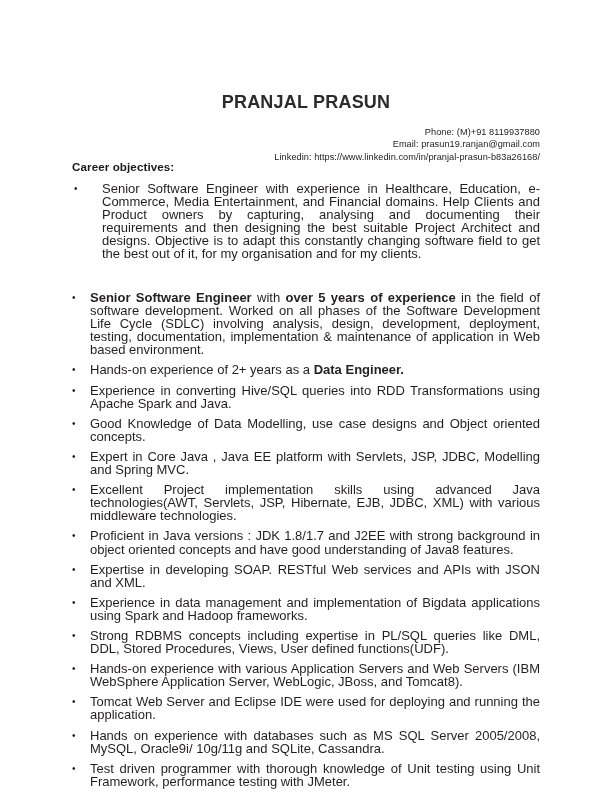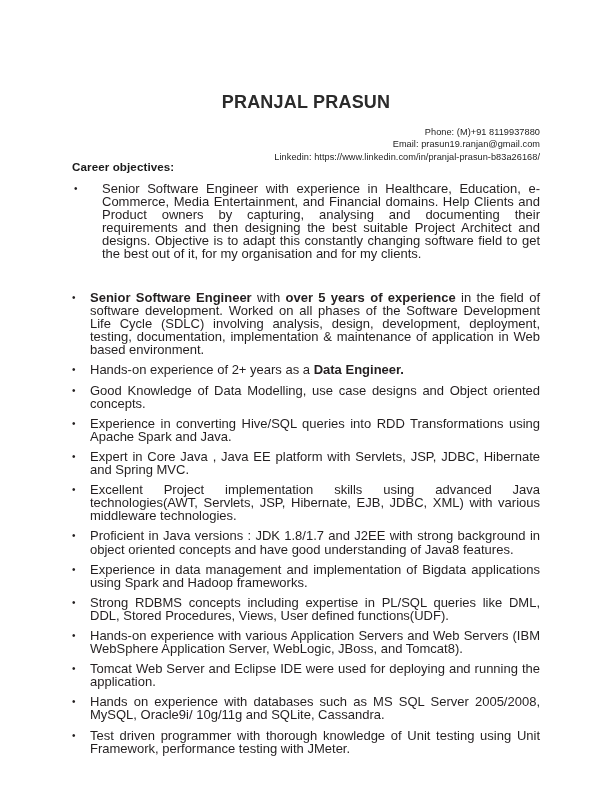--- a/index.html
+++ b/index.html
@@ -130,25 +130,26 @@
         <li>
           <span class="bullet-text">Senior Software Engineer with experience in Healthcare, Education, e-Commerce, Media Entertainment, and Financial domains. Help Clients and Product owners by capturing, analysing and documenting their requirements and then designing the best suitable Project Architect and designs. Objective is to adapt this constantly changing software field to get the best out of it, for my organisation and for my clients.</span>
         </li>
       </ul>
   </div>
 
   <div class="section summary" style="top:282px;">
     <ul class="bullets" id="summary-list">
         <li><b>Senior Software Engineer</b><span> with </span><b>over 5 years of experience</b><span> in the field of software development. Worked on all phases of the Software Development Life Cycle (SDLC) involving analysis, design, development, deployment, testing, documentation, implementation &amp; maintenance of application in Web based environment.</span></li>
         <li><span>Hands-on experience of 2+ years as a </span><b>Data Engineer.</b></li>
+        <li><span>Experience in converting Hive/SQL queries into RDD Transformations using Apache Spark and Java.</span></li>
         <li><span>Good Knowledge of Data Modelling, use case designs and Object oriented concepts.</span></li>
-        <li><span>Experience in converting Hive/SQL queries into RDD Transformations using Apache Spark and Java.</span></li>
-        <li><span>Expert in Core Java , Java EE platform with Servlets, JSP, JDBC, Hibernate and Spring MVC.</span></li>
+        <li><span>Expert in Core Java , Java EE platform with Servlets, JSP, JDBC, Modelling and Spring MVC.</span></li>
         <li><span>Excellent Project implementation skills using advanced Java technologies(AWT, Servlets, JSP, Hibernate, EJB, JDBC, XML) with various middleware technologies.</span></li>
         <li><span>Proficient in Java versions : JDK 1.8/1.7 and J2EE with strong background in object oriented concepts and have good understanding of Java8 features.</span></li>
+        <li><span>Expertise in developing SOAP. RESTful Web services and APIs with JSON and XML.</span></li>
         <li><span>Experience in data management and implementation of Bigdata applications using Spark and Hadoop frameworks.</span></li>
         <li><span>Strong RDBMS concepts including expertise in PL/SQL queries like DML, DDL, Stored Procedures, Views, User defined functions(UDF).</span></li>
         <li><span>Hands-on experience with various Application Servers and Web Servers (IBM WebSphere Application Server, WebLogic, JBoss, and Tomcat8).</span></li>
         <li><span>Tomcat Web Server and Eclipse IDE were used for deploying and running the application.</span></li>
         <li><span>Hands on experience with databases such as MS SQL Server 2005/2008, MySQL, Oracle9i/ 10g/11g and SQLite, Cassandra.</span></li>
         <li><span>Test driven programmer with thorough knowledge of Unit testing using Unit Framework, performance testing with JMeter.</span></li>
       </ul>
   </div>
 
 </div>

